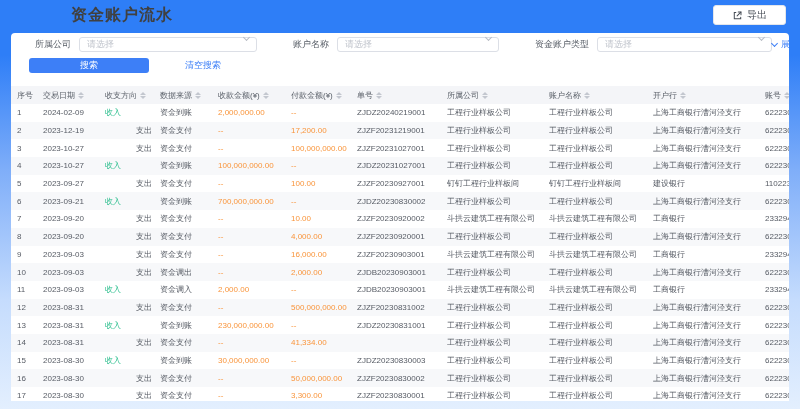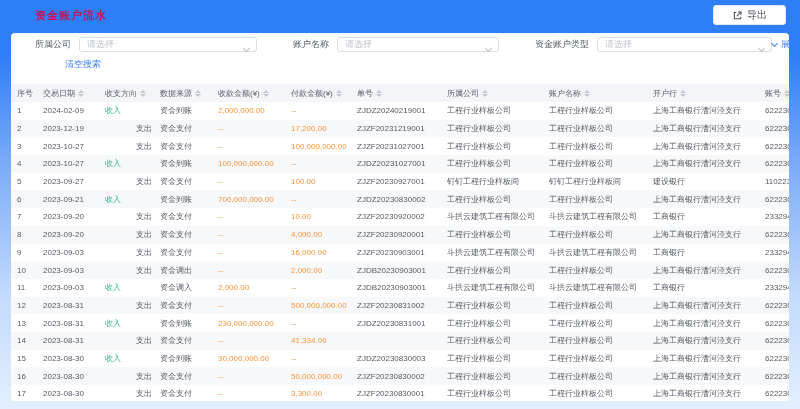--- a/index.html
+++ b/index.html
@@ -9,30 +9,30 @@
     --orange:#F9953C;
   }
   *{box-sizing:border-box;margin:0;padding:0;}
   html,body{width:800px;height:409px;overflow:hidden;}
   body{
     font-family:"Liberation Sans","DejaVu Sans",sans-serif;
     background:linear-gradient(180deg,var(--top-blue) 0px,var(--top-blue) 55px,#7FAEF9 170px,#C5DCFD 300px,#E3EFFE 409px);
   }
   
   .topbar{height:30px;display:flex;align-items:center;justify-content:space-between;padding:0 14px 0 35px;}
-  .page-title{color:#be185d;font-size:11px;font-weight:bold;letter-spacing:1px;}
+  .page-title{color:#404040;font-size:16px;font-weight:bold;letter-spacing:1px;margin-left:36px;}
   .export-btn{background:#fff;border:1px solid #E3E6EB;border-radius:3px;height:20px;padding:0 18px;display:flex;align-items:center;gap:4px;font-size:10px;color:#464C55;cursor:pointer;}
   
   .card{margin:3px 11px 0;background:#fff;border-radius:4px 4px 0 0;height:368px;overflow:hidden;}
   
   .filters{display:flex;align-items:center;padding:4px 6px 0 24px;}
   .f-item{display:flex;align-items:center;}
   .f-item + .f-item{margin-left:36px;}
   .f-label{font-size:9px;color:#5A6069;margin-right:8px;white-space:nowrap;}
-  .select{height:15px;border:1px solid #DCDFE6;border-radius:3px;display:flex;align-items:flex-end;justify-content:space-between;padding:0 7px;background:#fff;cursor:pointer;}
+  .select{height:15px;border:1px solid #DCDFE6;border-radius:3px;display:flex;align-items:flex-start;justify-content:space-between;padding:0 7px;background:#fff;cursor:pointer;}
   .sel-company{width:178px;}
   .sel-account{width:162px;}
   .sel-type{width:175px;}
   .placeholder{font-size:9px;color:#C0C4CC;}
   .chev{width:5px;height:5px;border-right:1px solid #B9BEC7;border-bottom:1px solid #B9BEC7;transform:rotate(45deg);margin-top:-3px;}
   .expand-link{margin-left:auto;display:flex;align-items:center;gap:4px;color:var(--primary);font-size:9px;cursor:pointer;white-space:nowrap;}
   .chev-blue{width:5px;height:5px;border-right:1px solid var(--primary);border-bottom:1px solid var(--primary);transform:rotate(45deg);margin-top:-2px;}
   
   .actions{margin:6px 0 0 18px;display:flex;align-items:center;}
   .search-btn{width:120px;height:15px;background:var(--primary);border:none;border-radius:3px;color:#fff;font-size:9px;cursor:pointer;font-family:inherit;}
@@ -93,20 +93,21 @@
         <span class="chev"></span>
       </div>
     </div>
     <div class="expand-link">
       <span class="chev-blue"></span>
       <span>展开筛选</span>
     </div>
   </div>
 
   <div class="actions">
+    <button class="search-btn">搜索</button>
     <span class="clear-link">清空搜索</span>
   </div>
 
   <div class="table-wrap">
     <table>
       <colgroup>
         <col style="width:26px">
           <col style="width:62px">
           <col style="width:55px">
           <col style="width:58px">

